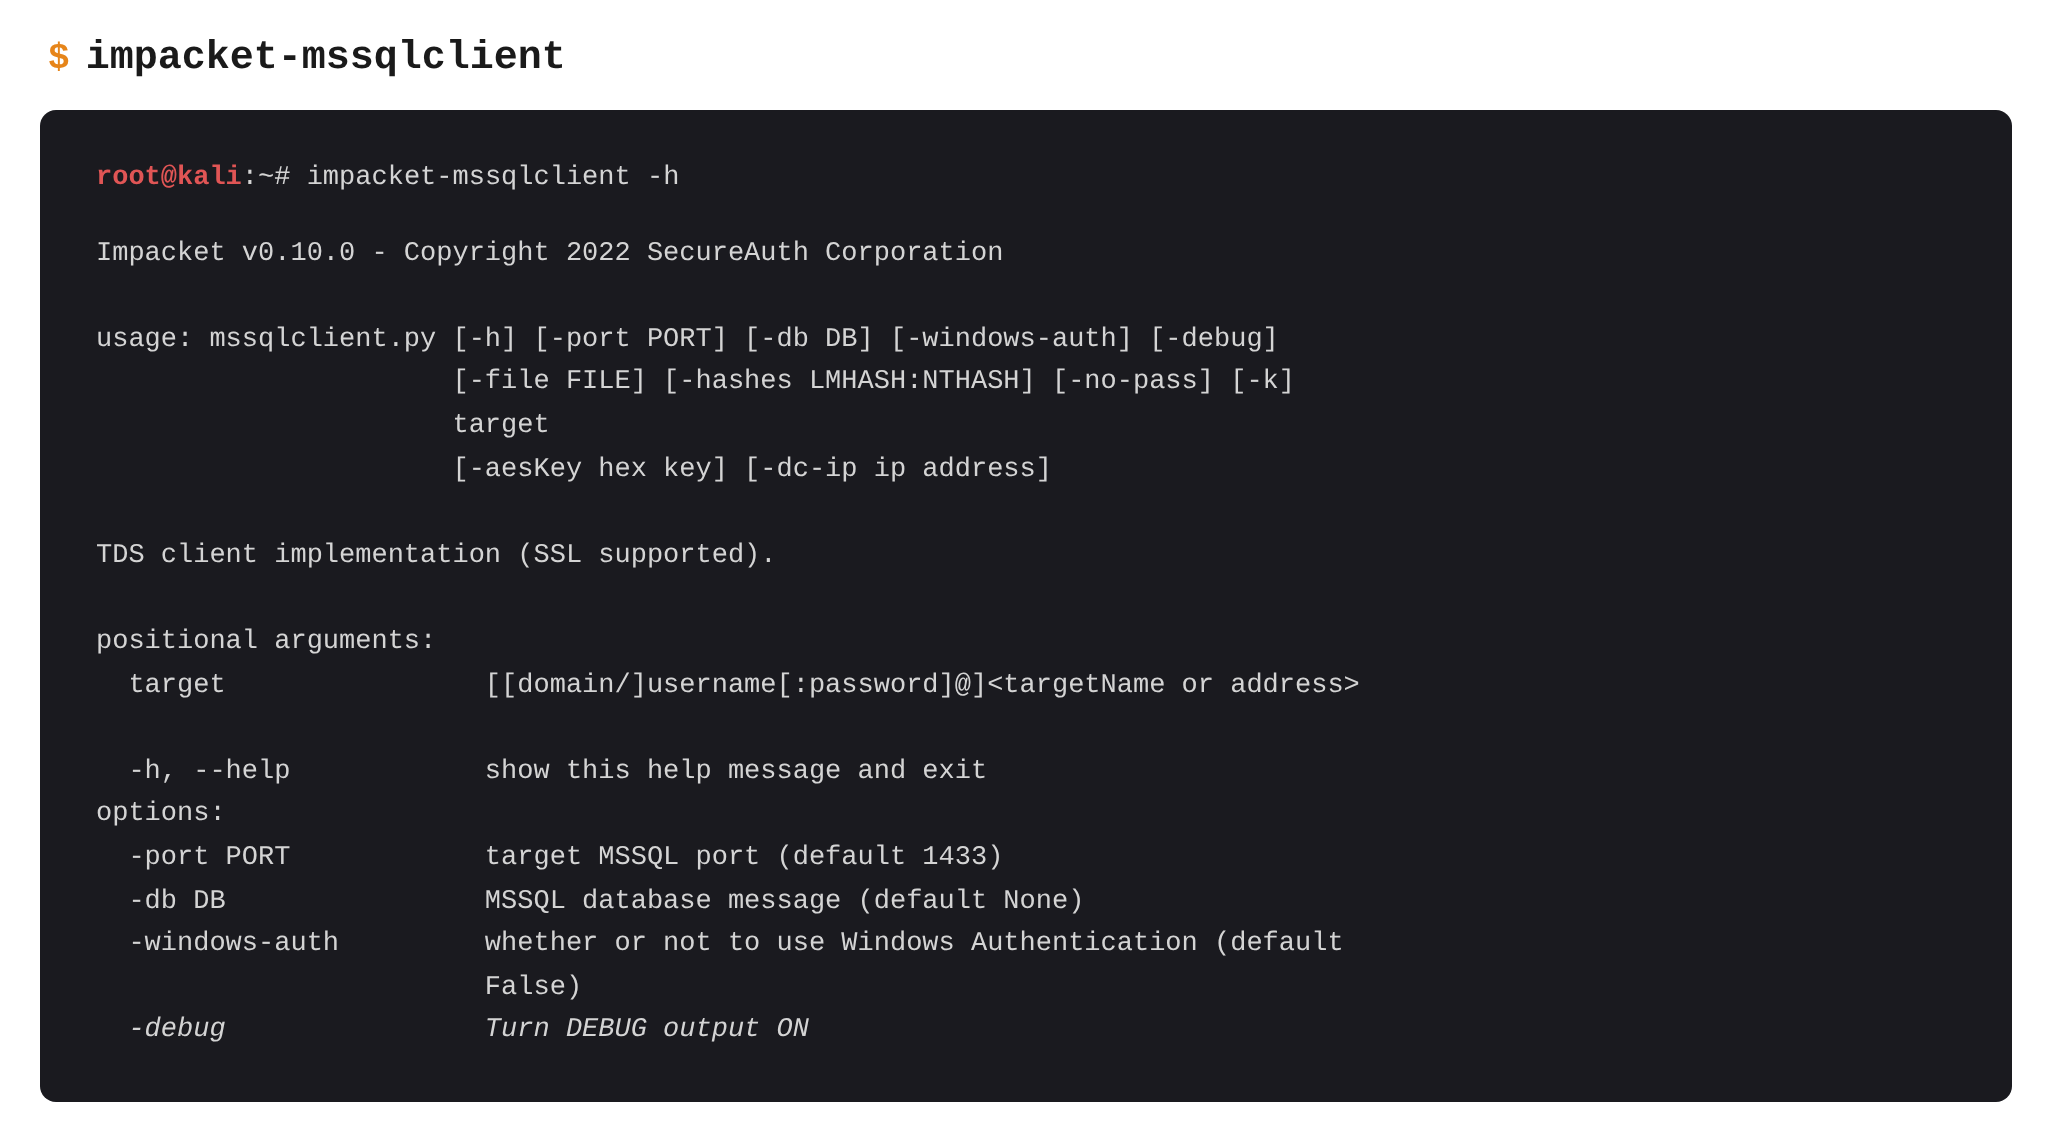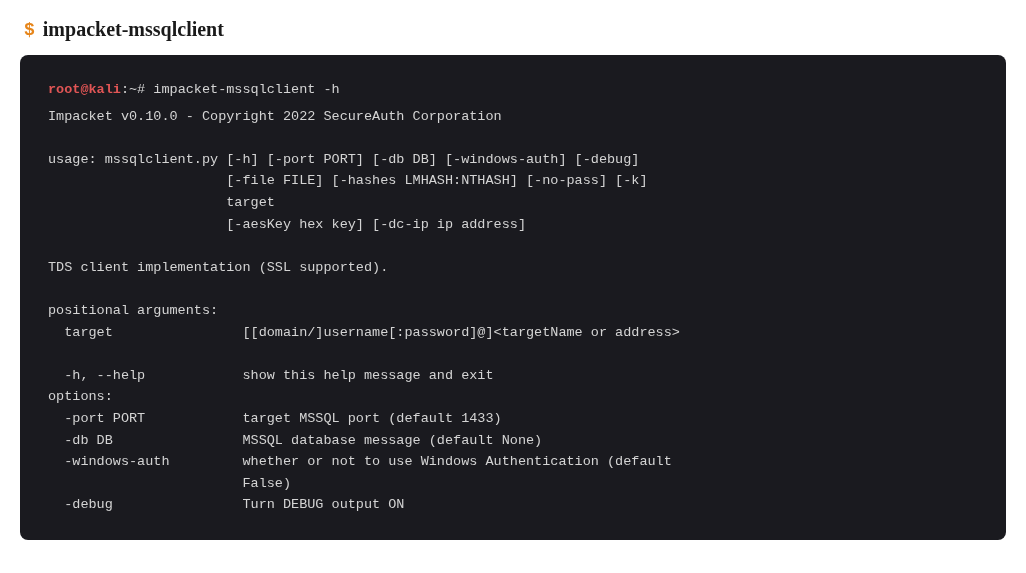--- a/index.html
+++ b/index.html
@@ -26,38 +26,38 @@
       color: #e6851a;
       font-size: 18px;
       font-weight: 700;
       font-family: 'Courier New', Courier, monospace;
     }
 
     .page-title {
       font-size: 20px;
       font-weight: 700;
       color: #1a1a1a;
-      font-family: Liberation Serif, serif;
+      font-family: Liberation Mono, monospace;
     }
 
     .terminal-container {
       margin: 0 20px 20px 20px;
       background: #1a1a1f;
       border-radius: 8px;
       padding: 24px 28px 24px 28px;
       font-family: 'Courier New', Courier, monospace;
       font-size: 13.5px;
       line-height: 1.6;
       color: #d4d4d4;
       min-height: 480px;
       overflow: hidden;
     }
 
     .prompt-line {
-      margin-bottom: 5px;
+      margin-bottom: 16px;
     }
 
     .prompt-user {
       color: #e05555;
       font-weight: 600;
     }
 
     .prompt-symbol {
       color: #d4d4d4;
     }
@@ -72,20 +72,21 @@
       white-space: pre;
     }
 
     .blank-line {
       display: block;
       height: 1.6em;
     }
 
     .cut-off {
       overflow: hidden;
+      font-style: italic;
     }
   </style>
 </head>
 <body>
 
 <div class="page-header">
   <span class="dollar-sign">$</span>
   <span class="page-title">impacket-mssqlclient</span>
 </div>
 

